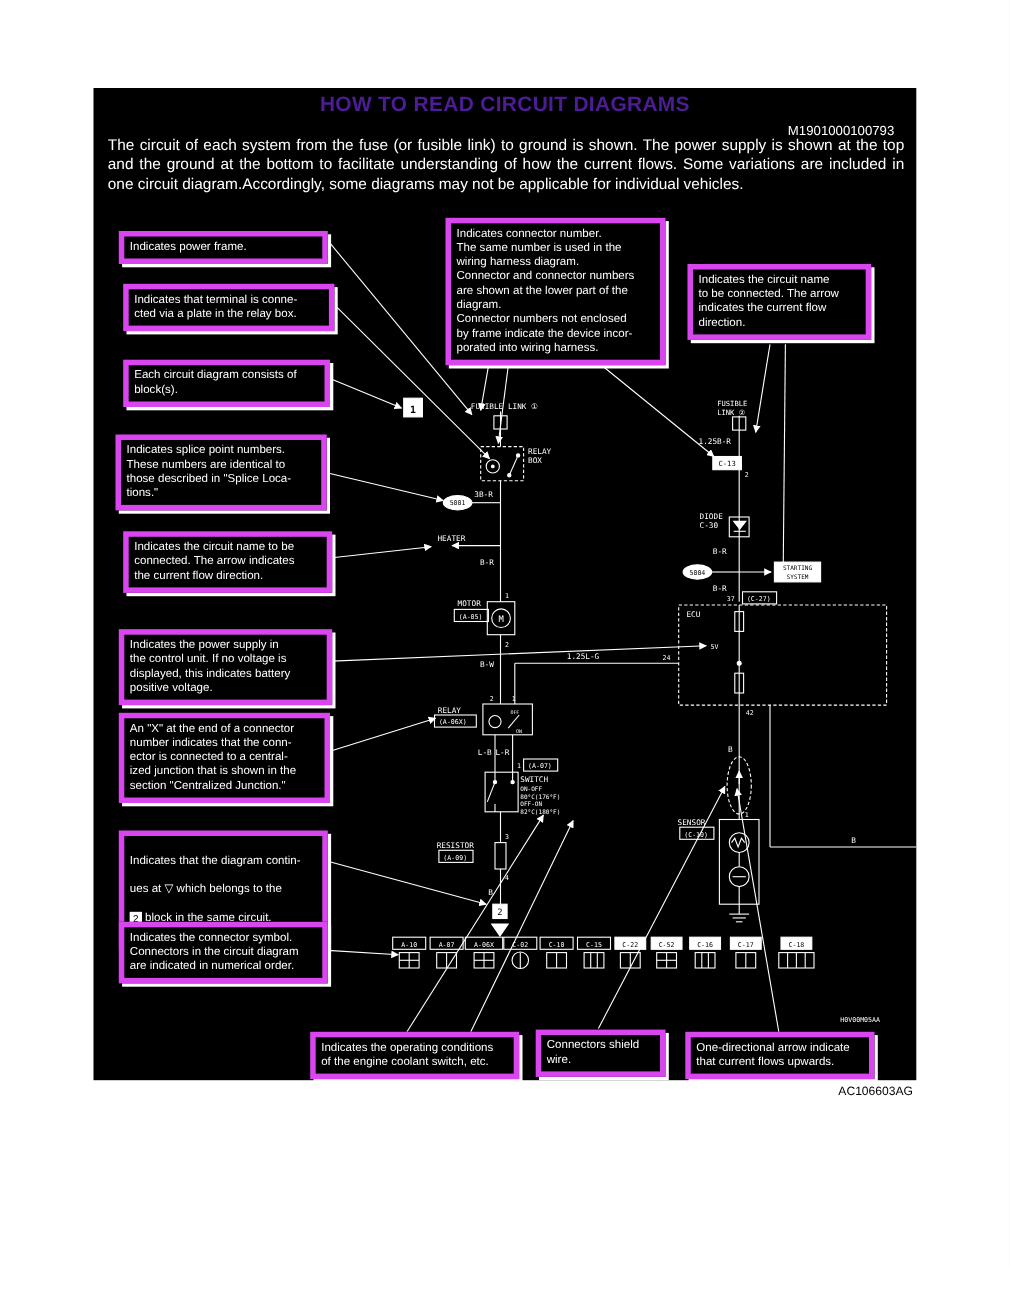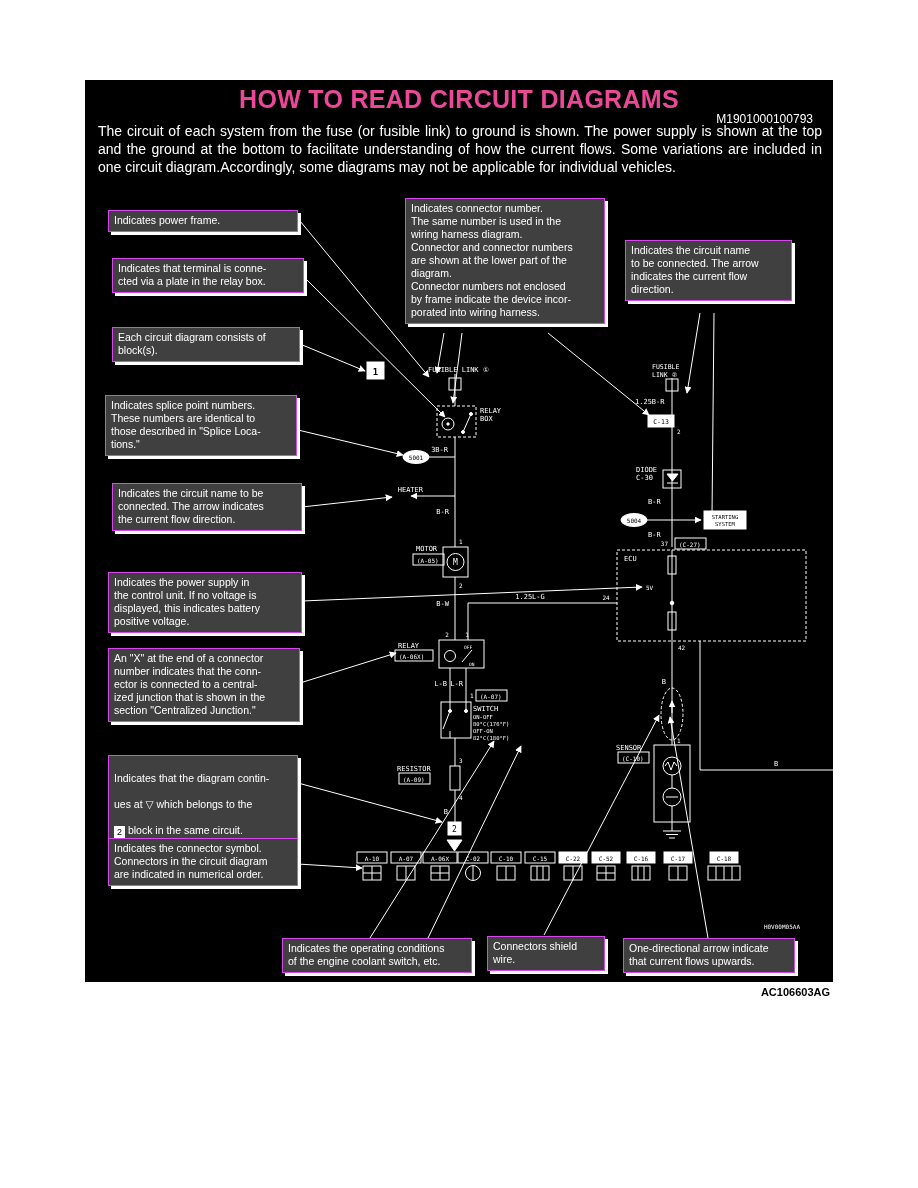--- a/index.html
+++ b/index.html
@@ -1,37 +1,37 @@
 <!DOCTYPE html>
 <html><head>
 <meta charset="utf-8">
 <style>
   *{margin:0;padding:0;box-sizing:border-box}
   html,body{background:#fff}
   body{width:918px;height:1188px;position:relative;font-family:"Liberation Sans",sans-serif}
   .canvas{position:absolute;left:0;top:0;width:918px;height:1188px;overflow:hidden;background:#fff}
   .black-page{position:absolute;left:85px;top:80px;width:748px;height:902px;background:#000}
-  .page-title{position:absolute;left:85px;top:85px;width:748px;text-align:center;color:#ec4899;
-    font-size:25px;font-weight:bold;letter-spacing:.3px}
+  .page-title{position:absolute;left:85px;top:85px;width:748px;text-align:center;color:#4c1d95;
+    font-size:19px;font-weight:bold;letter-spacing:.3px}
   .doc-num{position:absolute;left:533px;top:112px;width:280px;text-align:right;color:#fff;font-size:12px}
   .intro{position:absolute;left:98px;top:122px;width:724px;color:#fff;font-size:14px;line-height:1.3;text-align:justify}
-  .callout{position:absolute;background:#404040;color:#fff;border:1px solid #d946ef;box-shadow:3px 3px 0 0 #fff;
+  .callout{position:absolute;background:#000000;color:#fff;border:5px solid #d946ef;box-shadow:3px 3px 0 0 #fff;
     padding:3px 5px 4px 5px;font-size:10.5px;line-height:1.24;white-space:pre-line}
   .blk{display:inline-block;border:1px solid #fff;background:#fff;color:#000;font-size:9px;line-height:10px;
     min-width:11px;text-align:center;vertical-align:-1px;white-space:normal}
   svg.overlay{position:absolute;left:0;top:0}
   svg text{font-family:"DejaVu Sans Mono","Liberation Mono",monospace;fill:#fff}
   .t8{font-size:8px}.t7{font-size:7px}.t65{font-size:6.5px}.t6{font-size:6px}.t55{font-size:5.5px}.t45{font-size:4.5px}.t9{font-size:9px;font-weight:bold}
   .inv{fill:#000}
   .mid{text-anchor:middle}.end{text-anchor:end}
   .ln{stroke:#fff;stroke-width:1;fill:none}
   .dash{stroke-dasharray:3,2}
   .wfill{fill:#fff;stroke:#fff}
   .fig-code{position:absolute;left:660px;top:986px;width:170px;text-align:right;color:#000;
-    font-weight:bold;font-size:11px}
+    font-weight:normal;font-size:11px}
 </style>
 </head>
 <body>
 
 <div class="canvas">
 
   <div class="black-page"></div>
 
   <div class="page-title">HOW TO READ CIRCUIT DIAGRAMS</div>
   <div class="doc-num">M1901000100793</div>

